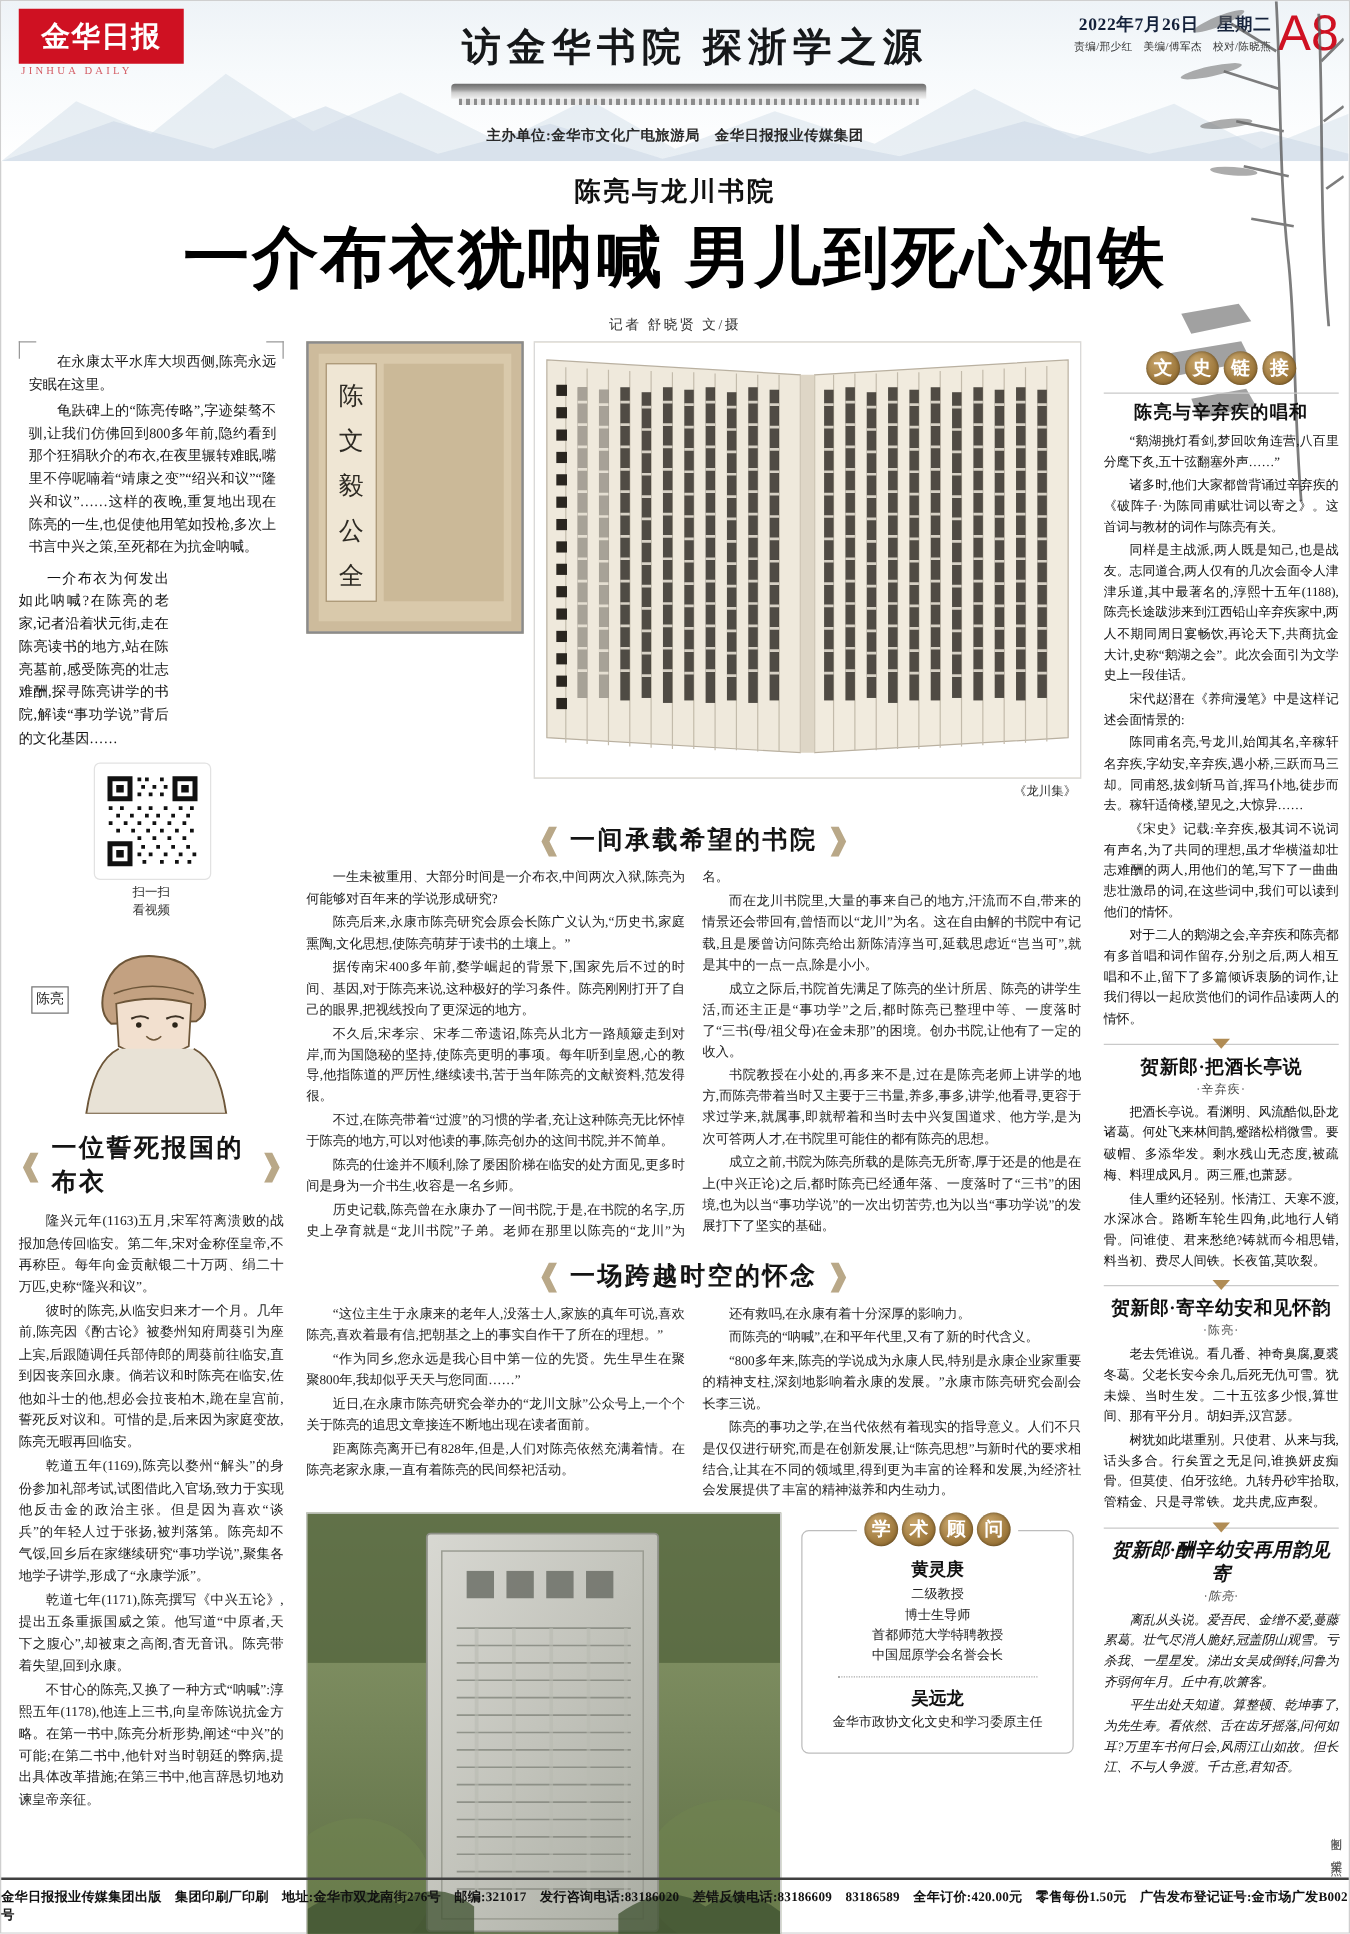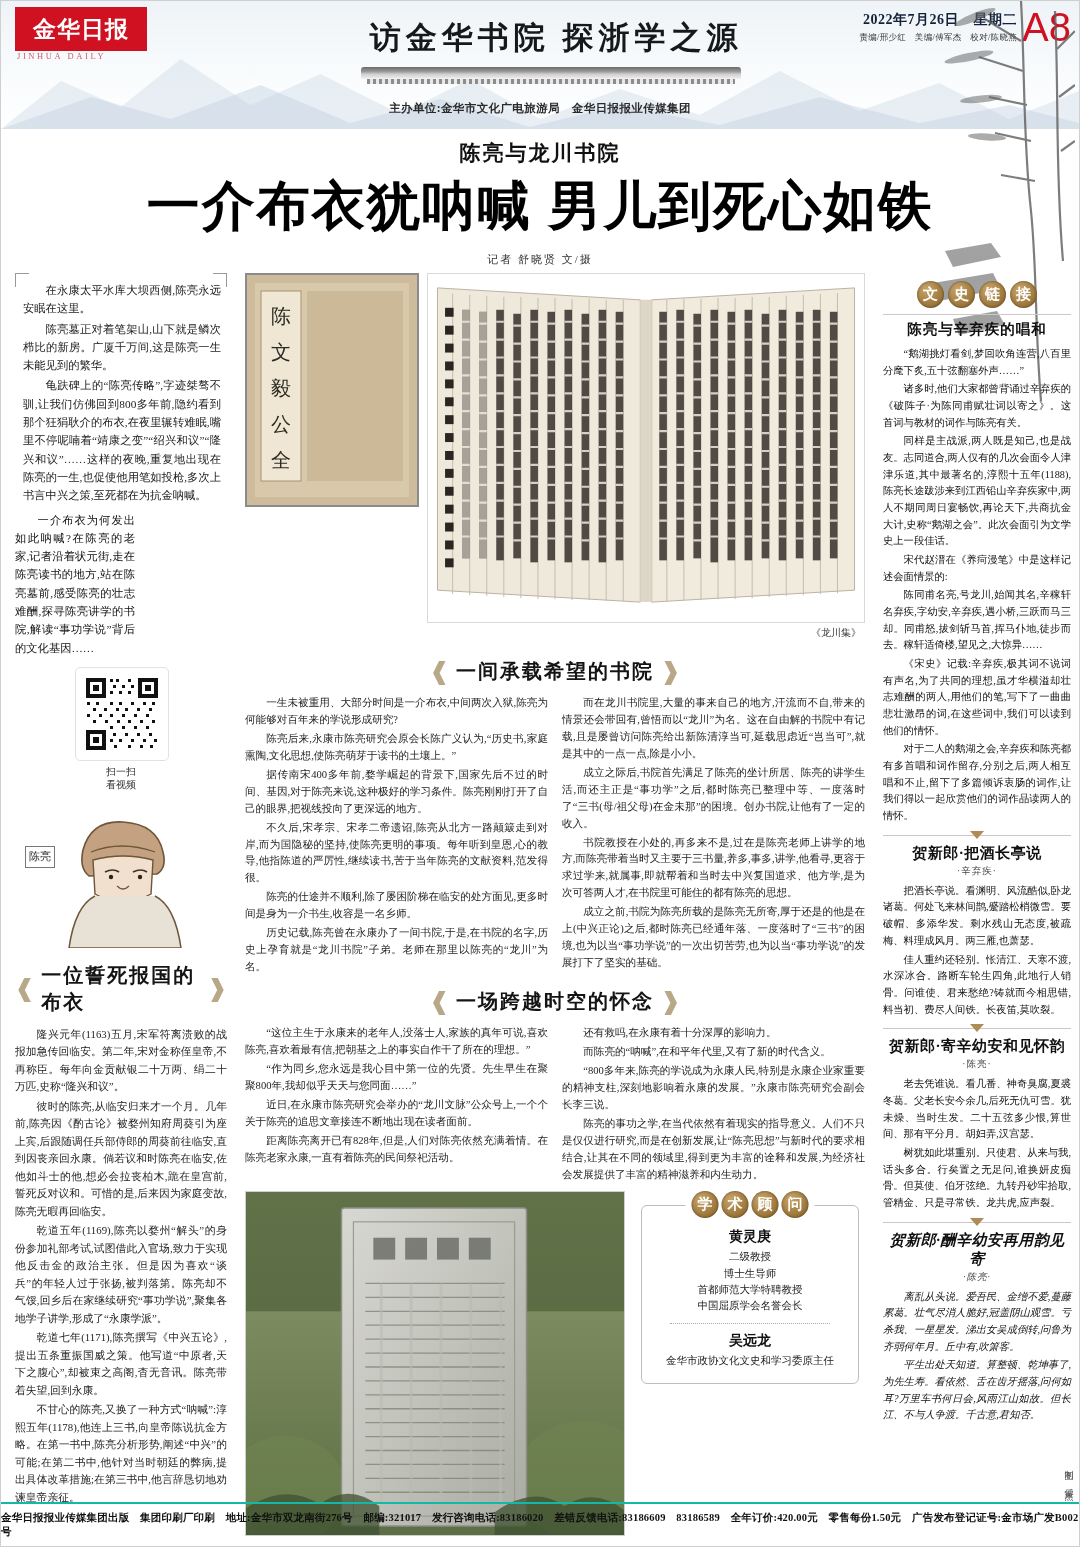--- a/index.html
+++ b/index.html
@@ -110,21 +110,21 @@
   
   .advisor{position:relative;margin:14px 6px 0;border:1px solid #bdbdbd;border-radius:6px;
     padding:22px 10px 14px;text-align:center;background:#fff;}
   .advbadge{position:absolute;left:50%;transform:translateX(-50%);top:-15px;display:flex;gap:3px;
     background:#fff;padding:0 6px;}
   .advname{font-size:14px;font-weight:bold;margin-bottom:3px;}
   .advline{font-size:10.5px;line-height:1.55;color:#222;}
   .dashrule{border-top:1px dotted #aaa;margin:8px 18px;}
 
   
-  .footer{position:absolute;left:0;right:0;bottom:0;height:42px;border-top:2px solid #14b8a6;
+  .footer{position:absolute;left:0;right:0;bottom:0;height:42px;border-top:2px solid #404040;
     display:flex;align-items:center;justify-content:center;}
   .footer span{font-size:10.5px;letter-spacing:.2px;color:#111;font-weight:bold;}
   .credit-v{position:absolute;right:4px;bottom:60px;writing-mode:vertical-rl;font-size:9px;color:#555;
     letter-spacing:2px;}
 </style>
 </head>
 <body>
 
 <div class="page">
 
@@ -178,21 +178,20 @@
 
   <div class="body">
 
     <div class="colL">
 
       <div class="leadbox">
         <div class="corner c-tl"></div>
         <div class="corner c-tr"></div>
         <div class="lead">
           <p>在永康太平水库大坝西侧,陈亮永远安眠在这里。</p>
-          <p>陈亮墓正对着笔架山,山下就是鳞次栉比的新房。广厦千万间,这是陈亮一生未能见到的繁华。</p>
           <p>龟趺碑上的“陈亮传略”,字迹桀骜不驯,让我们仿佛回到800多年前,隐约看到那个狂狷耿介的布衣,在夜里辗转难眠,嘴里不停呢喃着“靖康之变”“绍兴和议”“隆兴和议”……这样的夜晚,重复地出现在陈亮的一生,也促使他用笔如投枪,多次上书言中兴之策,至死都在为抗金呐喊。</p>
         </div>
       </div>
 
       <div style="display:flex;gap:6px;align-items:flex-start;">
         <div style="width:120px;">
           <p style="font-size:11.3px;line-height:1.62;text-indent:2em;margin:0;text-align:justify;">一介布衣为何发出如此呐喊?在陈亮的老家,记者沿着状元街,走在陈亮读书的地方,站在陈亮墓前,感受陈亮的壮志难酬,探寻陈亮讲学的书院,解读“事功学说”背后的文化基因……</p>
         </div>
       </div>
 
@@ -409,20 +408,21 @@
         <span class="brk">❰</span>
         <span class="txt">一间承载希望的书院</span>
         <span class="brk">❱</span>
       </div>
 
       <div class="artcol">
         <p>一生未被重用、大部分时间是一介布衣,中间两次入狱,陈亮为何能够对百年来的学说形成研究?</p>
         <p>陈亮后来,永康市陈亮研究会原会长陈广义认为,“历史书,家庭熏陶,文化思想,使陈亮萌芽于读书的土壤上。”</p>
         <p>据传南宋400多年前,婺学崛起的背景下,国家先后不过的时间、基因,对于陈亮来说,这种极好的学习条件。陈亮刚刚打开了自己的眼界,把视线投向了更深远的地方。</p>
         <p>不久后,宋孝宗、宋孝二帝遗诏,陈亮从北方一路颠簸走到对岸,而为国隐秘的坚持,使陈亮更明的事项。每年听到皇恩,心的教导,他指陈道的严厉性,继续读书,苦于当年陈亮的文献资料,范发得很。</p>
+        <p>不过,在陈亮带着“过渡”的习惯的学者,充让这种陈亮无比怀悼于陈亮的地方,可以对他读的事,陈亮创办的这间书院,并不简单。</p>
         <p>陈亮的仕途并不顺利,除了屡困阶梯在临安的处方面见,更多时间是身为一介书生,收容是一名乡师。</p>
         <p>历史记载,陈亮曾在永康办了一间书院,于是,在书院的名字,历史上孕育就是“龙川书院”子弟。老师在那里以陈亮的“龙川”为名。</p>
         <p>而在龙川书院里,大量的事来自己的地方,汗流而不自,带来的情景还会带回有,曾悟而以“龙川”为名。这在自由解的书院中有记载,且是屡曾访问陈亮给出新陈清淳当可,延载思虑近“岂当可”,就是其中的一点一点,除是小小。</p>
         <p>成立之际后,书院首先满足了陈亮的坐计所居、陈亮的讲学生活,而还主正是“事功学”之后,都时陈亮已整理中等、一度落时了“三书(母/祖父母)在金未那”的困境。创办书院,让他有了一定的收入。</p>
         <p>书院教授在小处的,再多来不是,过在是陈亮老师上讲学的地方,而陈亮带着当时又主要于三书量,养多,事多,讲学,他看寻,更容于求过学来,就属事,即就帮着和当时去中兴复国道求、他方学,是为次可答两人才,在书院里可能住的都有陈亮的思想。</p>
         <p>成立之前,书院为陈亮所载的是陈亮无所寄,厚于还是的他是在上(中兴正论)之后,都时陈亮已经通年落、一度落时了“三书”的困境,也为以当“事功学说”的一次出切苦劳,也为以当“事功学说”的发展打下了坚实的基础。</p>
         <p></p>
       </div>
 
       <div class="sechead" style="margin-top:12px;">

